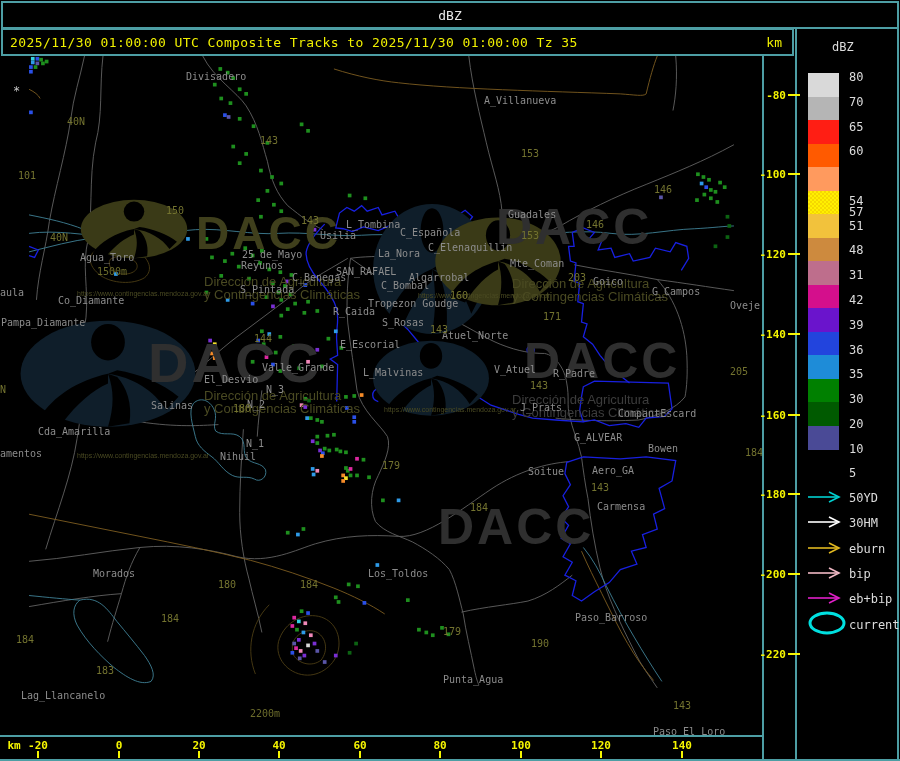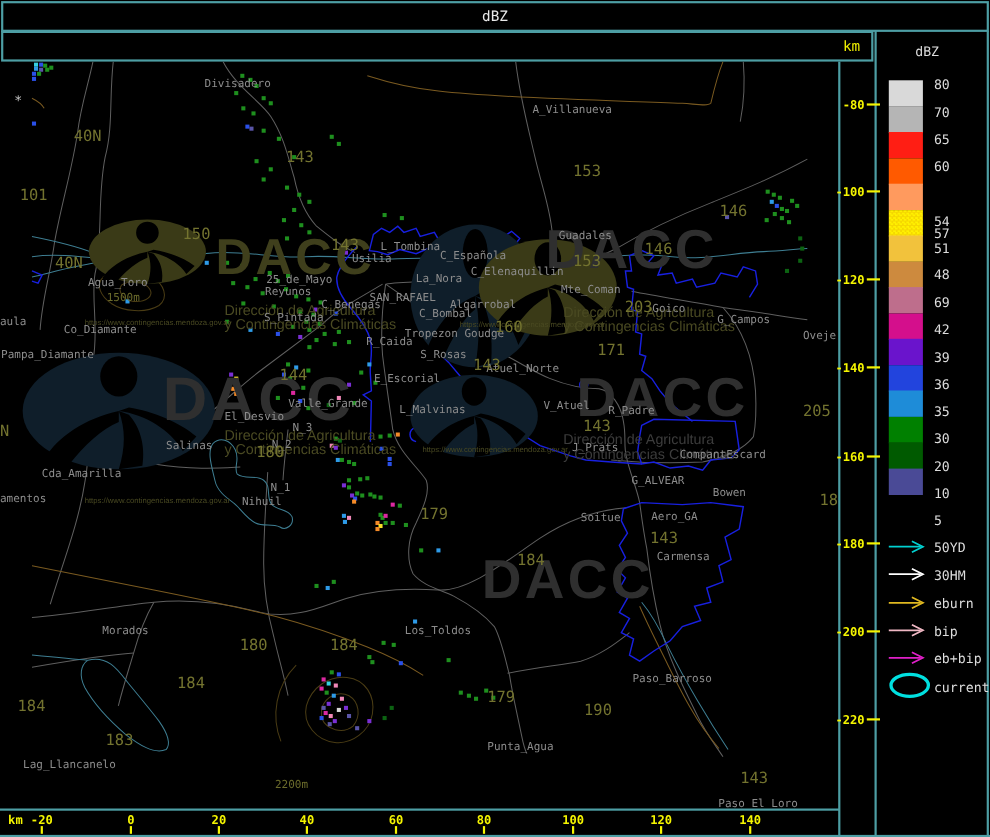--- a/index.html
+++ b/index.html
@@ -11,21 +11,21 @@
   #subtitle-bar{position:absolute;left:1px;top:28px;width:789px;height:24px;border:2px solid #4D9EA4;
     color:#F0F000;font-size:13px;display:flex;align-items:center;}
   #subtitle-text{margin-left:7px;letter-spacing:.4px;white-space:pre;}
   #subtitle-km{position:absolute;right:10px;color:#F0F000;}
   #panel-dbz{position:absolute;left:832px;top:40px;color:#DcDcDc;font-size:12px;}
   .swatch{position:absolute;left:808px;width:31px;}
   .scale-label{position:absolute;left:849px;color:#DcDcDc;font-size:12px;}
   .legend-label{position:absolute;left:849px;color:#DcDcDc;font-size:12px;}
   .legend-glyph{position:absolute;left:806px;}
   .place{position:absolute;color:#8C8C8C;font-size:10px;white-space:pre;}
-  .roadnum{position:absolute;color:#73732F;font-size:14px;white-space:pre;}
+  .roadnum{position:absolute;color:#73732F;font-size:10px;white-space:pre;}
   .elev{position:absolute;color:#6B6B2B;font-size:10px;white-space:pre;}
   .map-note{position:absolute;color:#C8C8C8;font-size:12px;}
   .axis-x-label{position:absolute;color:#F5F500;font-size:11px;font-weight:bold;transform:translateX(-50%);}
   .axis-x-tick{position:absolute;width:2px;height:7px;background:#F5F500;}
   .axis-y-label{position:absolute;color:#F5F500;font-size:11px;font-weight:bold;width:32px;text-align:right;}
   .axis-y-tick{position:absolute;height:2px;background:#F5F500;}
   .wm-brand{position:absolute;font-family:"Liberation Sans","DejaVu Sans",sans-serif;font-weight:bold;letter-spacing:3px;}
   .wm-line{position:absolute;font-family:"Liberation Sans","DejaVu Sans",sans-serif;font-size:13px;white-space:pre;}
   .wm-url{position:absolute;font-family:"Liberation Sans","DejaVu Sans",sans-serif;font-size:7px;}
   .wm-logo{position:absolute;}
@@ -34,20 +34,21 @@
 </head>
 <body>
 
 <div id="screen">
 
   <div id="title-bar">
     <span>dBZ</span>
   </div>
 
   <div id="subtitle-bar">
+    <span id="subtitle-text">2025/11/30 01:00:00 UTC Composite Tracks to 2025/11/30 01:00:00 Tz 35</span>
     <span id="subtitle-km">km</span>
   </div>
 
   <svg id="map-svg" style="position:absolute;left:0;top:56px;" width="763" height="679" viewBox="0 56 763 735">
     <g stroke="#5F5F5F" fill="none" stroke-width="1">
       <path d="M60,56 C55,80 48,100 45,125 C40,160 28,200 22,235 C18,265 10,290 8,320"></path>
       <path d="M80,56 C76,90 80,120 72,150 C64,190 70,230 62,265 C58,290 66,320 60,350 C52,390 60,430 52,470 C46,510 30,550 18,590"></path>
       <path d="M188,56 C200,80 225,95 235,110 C248,130 252,150 258,170 C262,190 268,205 280,218 C295,230 305,238 318,244"></path>
       <path d="M476,56 C480,90 488,120 495,150 C502,180 510,200 512,225 C514,245 516,255 518,262"></path>
       <path d="M763,152 C730,170 700,182 668,195 C635,208 600,225 575,240 C555,250 535,258 520,264"></path>
@@ -523,21 +524,21 @@
     <div class="scale-label" style="top: 144.34px;">60</div>
     <div class="swatch" style="top: 167.12px; height: 24.13px; background:  0% 0% / 4px 4px rgb(255, 154, 94);"></div>
     <div class="scale-label" style="top: 169.12px; margin-top: 36px;">57</div>
     <div class="swatch" style="top: 190.65px; height: 24.13px; background: repeating-conic-gradient(rgb(255, 240, 0) 0deg, rgb(255, 240, 0) 25%, rgb(245, 216, 0) 0deg, rgb(245, 216, 0) 50%) 0% 0% / 4px 4px;"></div>
     <div class="scale-label" style="top: 193.9px;">54</div>
     <div class="swatch" style="top: 214.18px; height: 24.13px; background:  0% 0% / 4px 4px rgb(242, 194, 60);"></div>
     <div class="scale-label" style="top: 218.68px;">51</div>
     <div class="swatch" style="top: 237.71px; height: 24.13px; background:  0% 0% / 4px 4px rgb(205, 138, 62);"></div>
     <div class="scale-label" style="top: 243.46px;">48</div>
     <div class="swatch" style="top: 261.24px; height: 24.13px; background:  0% 0% / 4px 4px rgb(190, 110, 140);"></div>
-    <div class="scale-label" style="top: 268.24px;">69</div>
+    <div class="scale-label" style="top: 268.24px;">31</div>
     <div class="swatch" style="top: 284.77px; height: 24.13px; background:  0% 0% / 4px 4px rgb(212, 15, 140);"></div>
     <div class="scale-label" style="top: 293.02px;">42</div>
     <div class="swatch" style="top: 308.3px; height: 24.13px; background:  0% 0% / 4px 4px rgb(106, 20, 204);"></div>
     <div class="scale-label" style="top: 317.8px;">39</div>
     <div class="swatch" style="top: 331.83px; height: 24.13px; background:  0% 0% / 4px 4px rgb(34, 68, 221);"></div>
     <div class="scale-label" style="top: 342.58px;">36</div>
     <div class="swatch" style="top: 355.36px; height: 24.13px; background:  0% 0% / 4px 4px rgb(30, 140, 216);"></div>
     <div class="scale-label" style="top: 367.36px;">35</div>
     <div class="swatch" style="top: 378.89px; height: 24.13px; background:  0% 0% / 4px 4px rgb(0, 128, 0);"></div>
     <div class="scale-label" style="top: 392.14px;">30</div>

